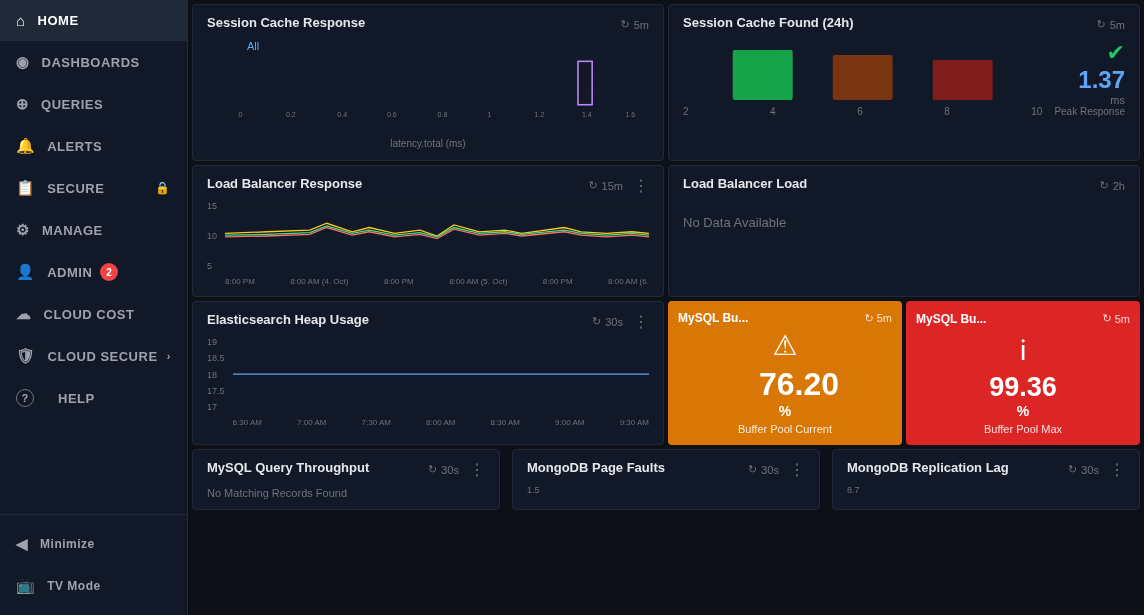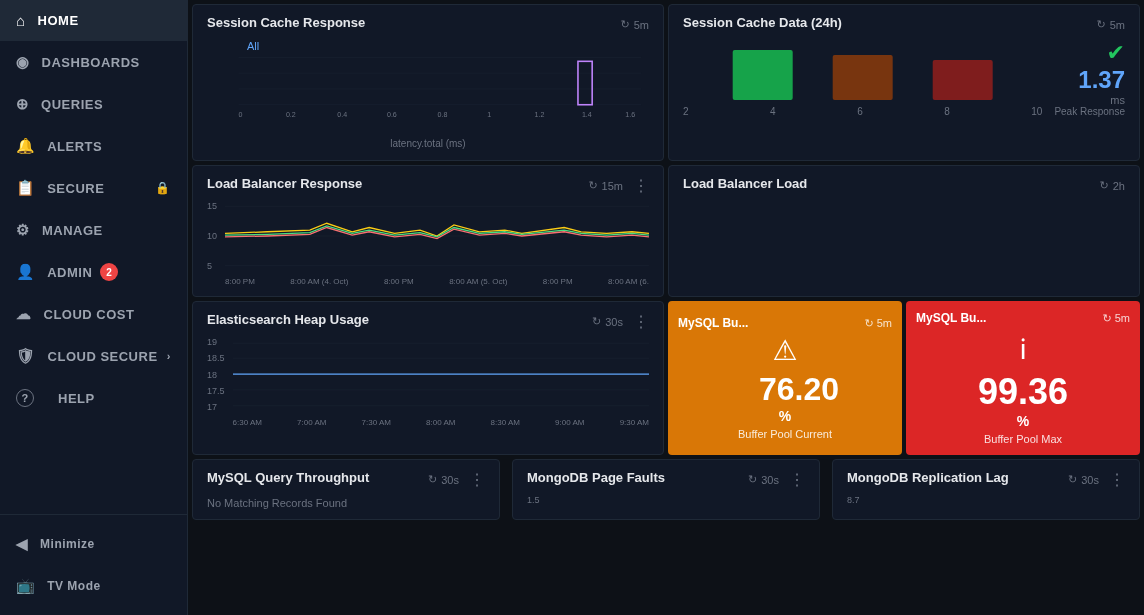--- a/index.html
+++ b/index.html
@@ -249,21 +249,21 @@
           <text x="530" y="85" fill="#6b7280" font-size="9">1.6</text>
 
           <rect x="470" y="15" width="18" height="55" fill="none" stroke="#c084fc" stroke-width="2"></rect>
         </svg>
         <div class="chart-axis-label">latency.total (ms)</div>
       </div>
     </div>
 
     <div class="card">
       <div class="card-header">
-        <span class="card-title">Session Cache Data (24h)</span>
+        <span class="card-title">Session Cache Found (24h)</span>
         <div class="card-refresh">
           <span>↻</span>
           <span>5m</span>
         </div>
       </div>
       <div style="display:flex;align-items:center;gap:12px;">
         <div style="flex:1;">
           <svg viewBox="0 0 280 60" width="100%" height="60">
             <rect x="10" y="10" width="60" height="50" fill="#16a34a" rx="2"></rect>
             <rect x="110" y="15" width="60" height="45" fill="#78350f" rx="2"></rect>
@@ -329,20 +329,21 @@
     </div>
 
     <div class="card">
       <div class="card-header">
         <span class="card-title">Load Balancer Load</span>
         <div class="card-refresh">
           <span>↻</span>
           <span>2h</span>
         </div>
       </div>
+      <div class="no-data">No Data Available</div>
     </div>
   </div>
 
   <div style="display:grid;grid-template-columns:1fr 1fr;gap:4px;">
 
     <div class="card">
       <div class="card-header">
         <span class="card-title">Elasticsearch Heap Usage</span>
         <div style="display:flex;align-items:center;gap:4px;">
           <div class="card-refresh">
@@ -404,21 +405,21 @@
       <div class="card mysql-red">
         <div class="mysql-card-header">
           <span class="mysql-title">MySQL Bu...</span>
           <div class="mysql-refresh">
             <span>↻</span>
             <span>5m</span>
           </div>
         </div>
         <div class="mysql-icon">ℹ</div>
         <div>
-          <span style="font-size:36px;font-weight:bold;">99.36</span>
+          <span style="font-size:27px;font-weight:bold;">99.36</span>
         </div>
         <div style="font-size:14px;font-weight:bold;">%</div>
         <div class="mysql-sub">Buffer Pool Max</div>
       </div>
     </div>
   </div>
 
   <div style="display:grid;grid-template-columns:1fr 1fr 1fr;gap:12px;">
 
     <div class="card">

